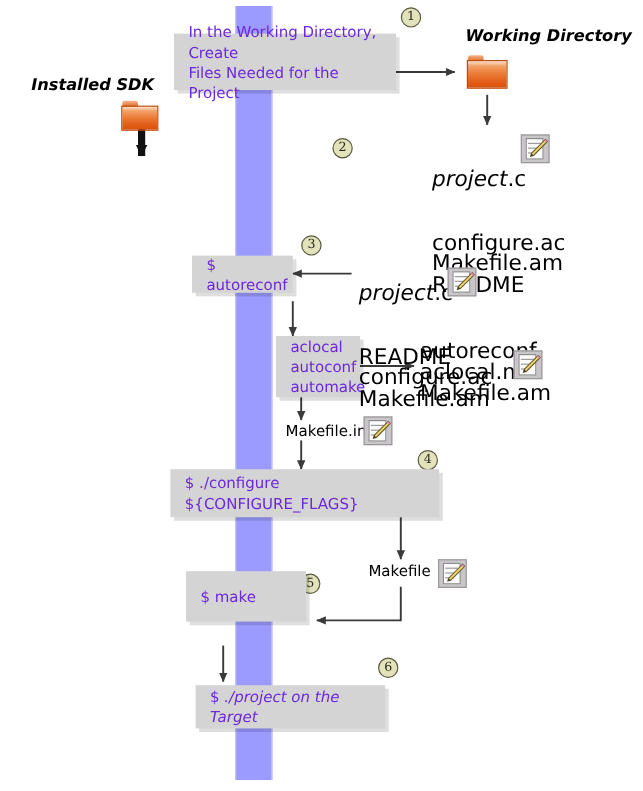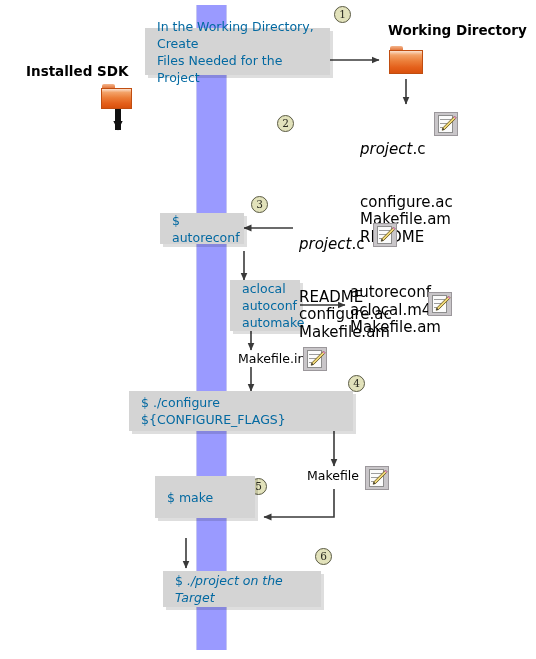--- a/index.html
+++ b/index.html
@@ -33,39 +33,40 @@
     position: absolute;
     background: #d4d4d4;
     box-shadow: 3px 3px 0 rgba(0,0,0,0.13);
     display: flex;
     flex-direction: column;
     justify-content: center;
     box-sizing: border-box;
     padding: 6px 12px;
     font-size: 12.5px;
     line-height: 17px;
-    color: #0369a1;
+    color: #6d28d9;
   }
   .cmdbox.left { align-items: flex-start; text-align: left; }
   .cmdbox i { font-style: italic; }
 
   
   .filelist {
     position: absolute;
-    font-size: 15px;
+    font-size: 18px;
     line-height: 17.5px;
     white-space: pre;
     color: #000;
   }
   .filelist i { font-style: italic; }
 
   .caption {
     position: absolute;
     font-size: 13.5px;
     font-weight: bold;
+    font-style: italic;
     white-space: nowrap;
   }
 
   .plainlabel {
     position: absolute;
     font-size: 12.5px;
     white-space: nowrap;
   }
 
   
@@ -211,21 +212,21 @@
   <div class="cmdbox left" style="left:160px; top:213px; width:84px; height:31px;">
     <span>$ autoreconf</span>
   </div>
 
   <div class="cmdbox left" style="left:230px; top:280px; width:70px; height:51px;">
     <span>aclocal</span>
     <span>autoconf</span>
     <span>automake</span>
   </div>
 
-  <div class="cmdbox left" style="left:129px; top:391px; width:224px; height:40px;">
+  <div class="cmdbox left" style="left:142px; top:391px; width:224px; height:40px;">
     <span>$ ./configure ${CONFIGURE_FLAGS}</span>
   </div>
 
   <div class="cmdbox left" style="left:155px; top:476px; width:100px; height:42px;">
     <span>$ make</span>
   </div>
 
   <div class="cmdbox left" style="left:163px; top:571px; width:158px; height:36px;align-items:center;">
     <span>
       <span>$ </span><i>./project on the Target</i>

